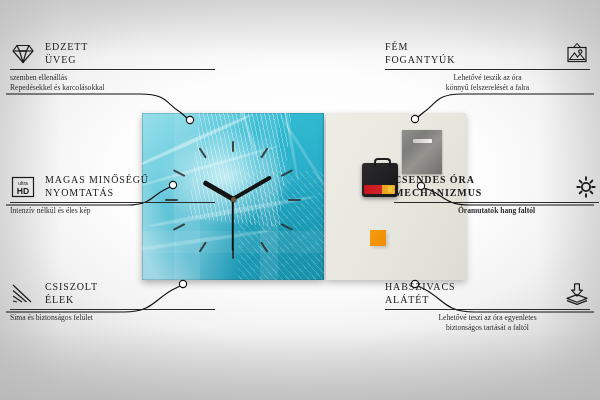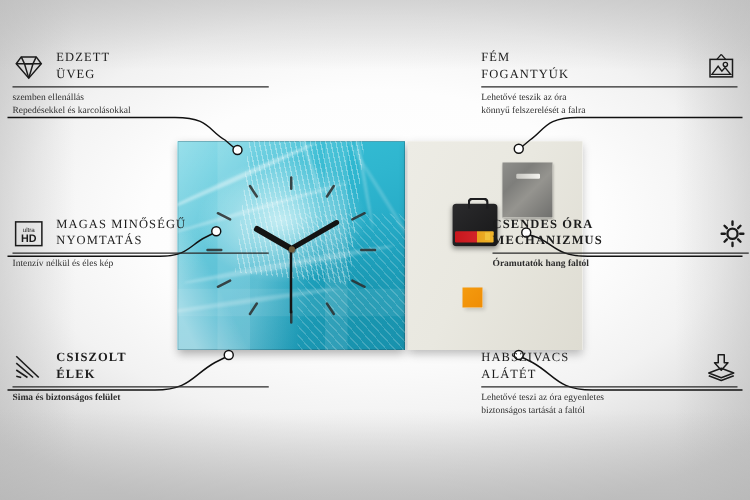--- a/index.html
+++ b/index.html
@@ -87,21 +87,21 @@
 
   
   .callout{position:absolute;width:205px;}
   .callout .head{display:flex;align-items:center;gap:9px;}
   .callout.right .head{justify-content:flex-end;}
   .title{font-size:10px;letter-spacing:.9px;color:#1c1c1c;line-height:12.5px;
     text-transform:uppercase;font-family:"Liberation Serif",serif;}
   .callout.right .title{}
   .rule{height:1px;background:#2a2a2a;margin:3px 0 3px 0;}
   .sub{font-size:7.6px;color:#2d2d2d;line-height:10px;font-family:"Liberation Serif",serif;}
-  .callout.right .sub{text-align:left;}
+  .callout.right .sub{text-align:center;}
   .ico{width:26px;height:24px;flex:0 0 26px;display:block;}
   .ico svg{display:block;}
 
   svg.conn{position:absolute;overflow:visible;pointer-events:none;}
   svg.conn path{fill:none;stroke:#111;stroke-width:1.15;}
   svg.conn circle{fill:#fff;stroke:#111;stroke-width:1.15;}
 </style>
 </head>
 <body>
 
@@ -206,21 +206,21 @@
         <div class="title">MAGAS MINŐSÉGŰ</div>
         <div class="title">NYOMTATÁS</div>
       </span>
     </div>
     <div class="rule"></div>
     <div class="sub">
       <div>Intenzív nélkül és éles kép</div>
     </div>
   </div>
 
-  <div class="callout left" style="left:10px;top:281px;font-weight:bold;">
+  <div class="callout left" style="left:10px;top:281px;">
     <div class="head">
       <span class="ico">
         <svg viewBox="0 0 26 24" width="26" height="24">
           <g stroke="#1b1b1b" stroke-width="1.25" fill="none">
             <path d="M3 3 L21 20"></path>
               <path d="M3 8.5 L16.5 20"></path>
             <path d="M3 14 L12 20"></path>
               <path d="M3 19 L7 20"></path>
           </g>
         </svg>

